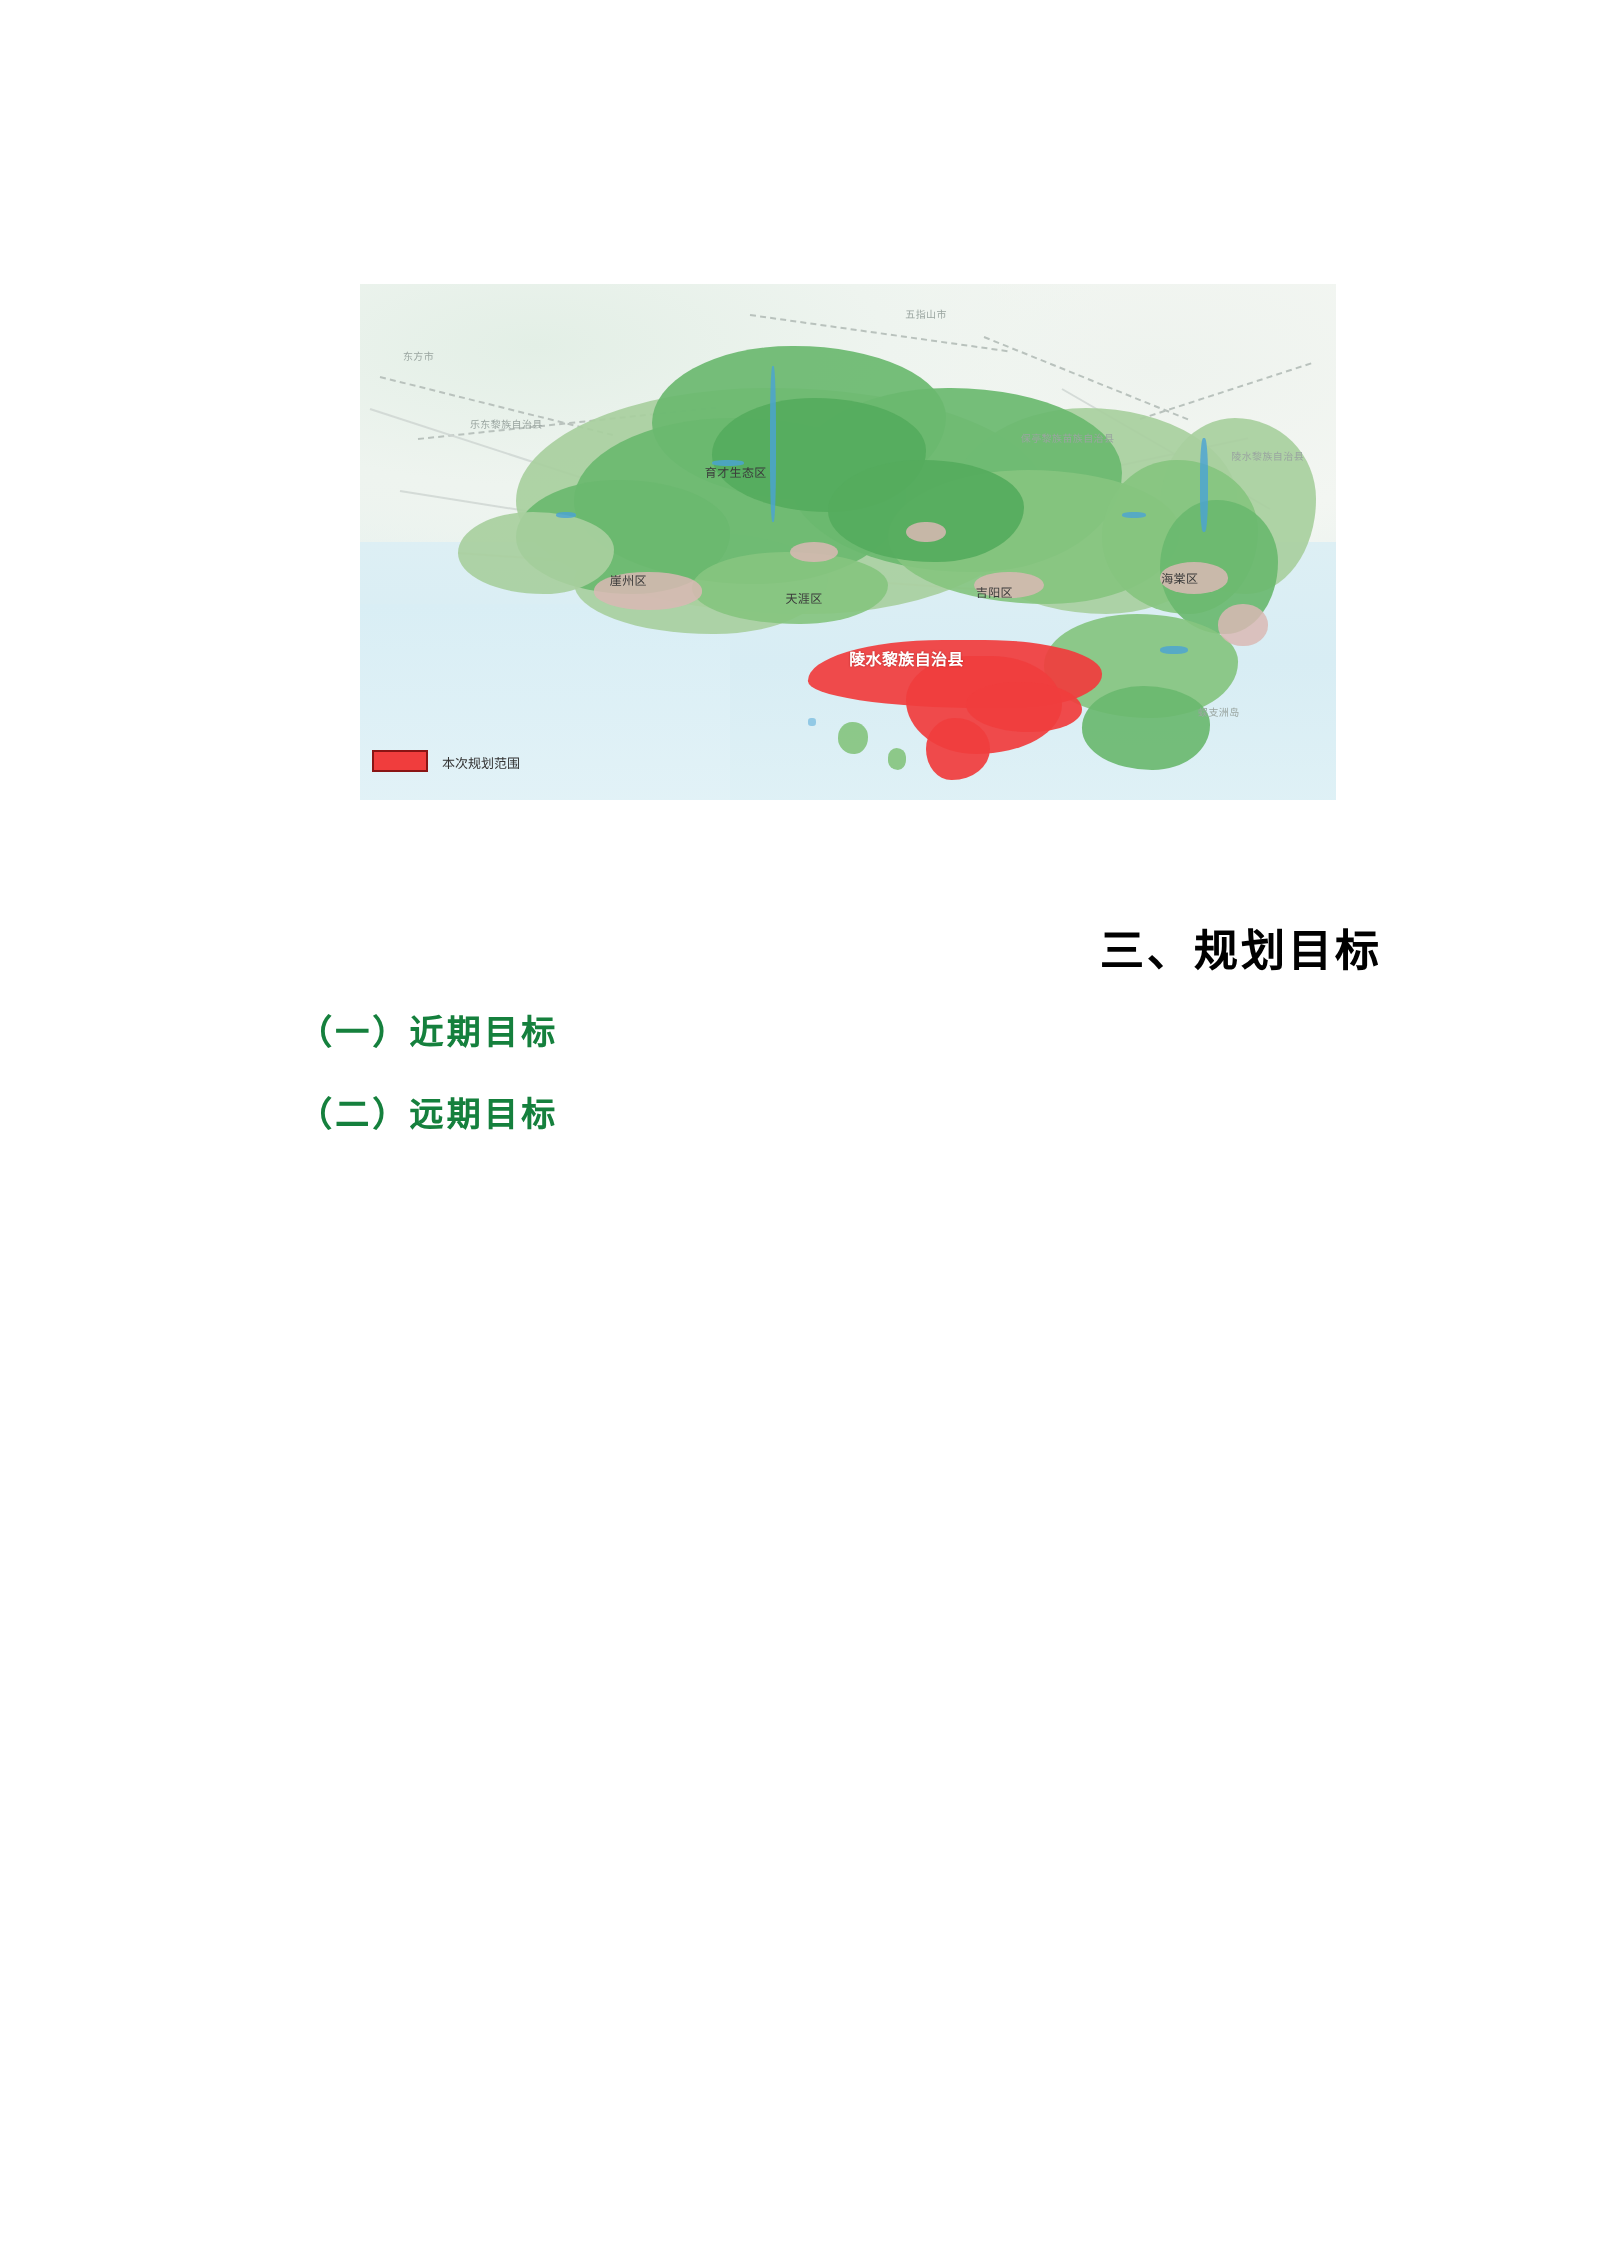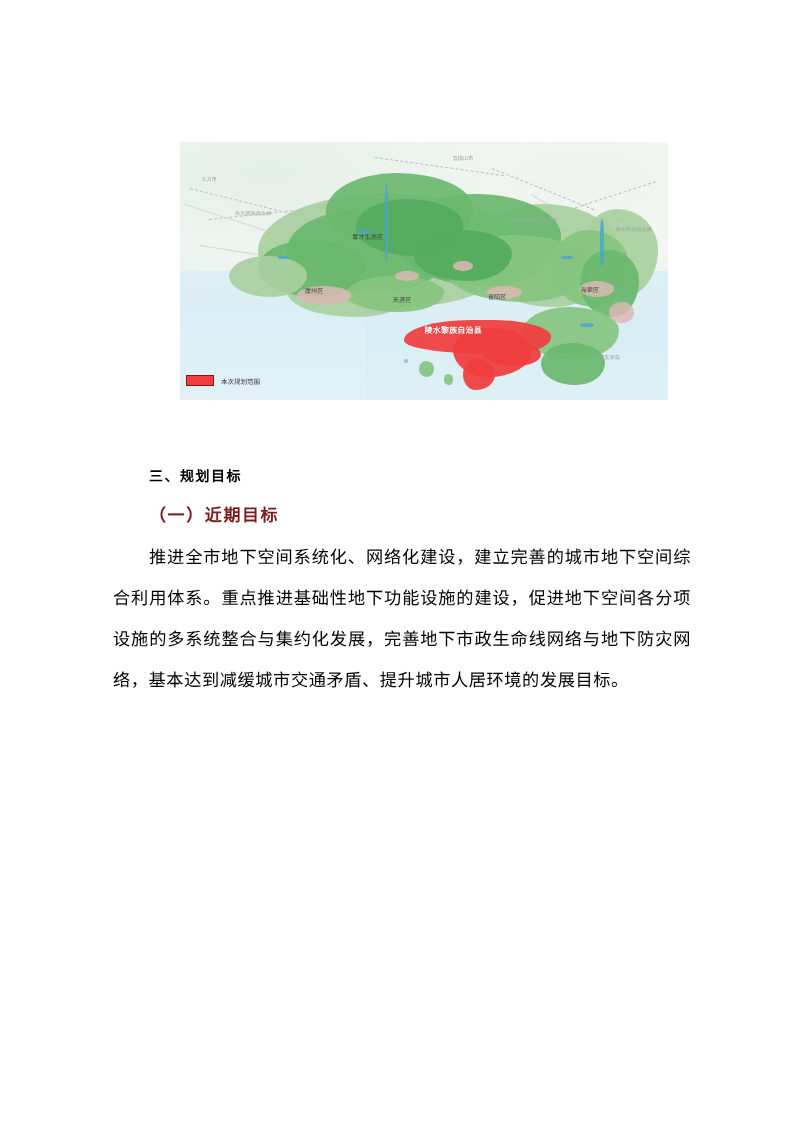--- a/index.html
+++ b/index.html
@@ -194,35 +194,36 @@
   .body {
     position: absolute;
     left: 113px;
     top: 456px;
     width: 578px;
   }
 
   .h2 {
     font-family: "Liberation Sans", "DejaVu Sans", sans-serif;
     font-weight: bold;
-    font-size: 14px;
+    font-size: 22px;
     letter-spacing: 1.5px;
     line-height: 40px;
     text-indent: 36px;
     color: #000;
     margin: 0;
+    text-align: right;
   }
 
   .h3 {
-    font-family: Liberation Mono, monospace;
+    font-family: Liberation Sans, sans-serif;
     font-size: 17px;
     letter-spacing: 1.6px;
     line-height: 41px;
     text-indent: 36px;
-    color: #7f1d1d;
+    color: #15803d;
     margin: 0;
   }
 
   .para {
     font-family: "Liberation Serif", "DejaVu Serif", serif;
     font-size: 17.2px;
     line-height: 41px;
     letter-spacing: 0.6px;
     text-indent: 36px;
     text-align: justify;
@@ -320,18 +321,18 @@
     </div>
   </div>
 
 
   <div class="body">
 
     <h2 class="h2">三、规划目标</h2>
 
     <h3 class="h3">（一）近期目标</h3>
 
-    <p class="para">推进全市地下空间系统化、网络化建设，建立完善的城市地下空间综合利用体系。重点推进基础性地下功能设施的建设，促进地下空间各分项设施的多系统整合与集约化发展，完善地下市政生命线网络与地下防灾网络，基本达到减缓城市交通矛盾、提升城市人居环境的发展目标。</p>
+    <h3 class="h3">（二）远期目标</h3>
 
 
   </div>
 
 </div>
 
 </body></html>

